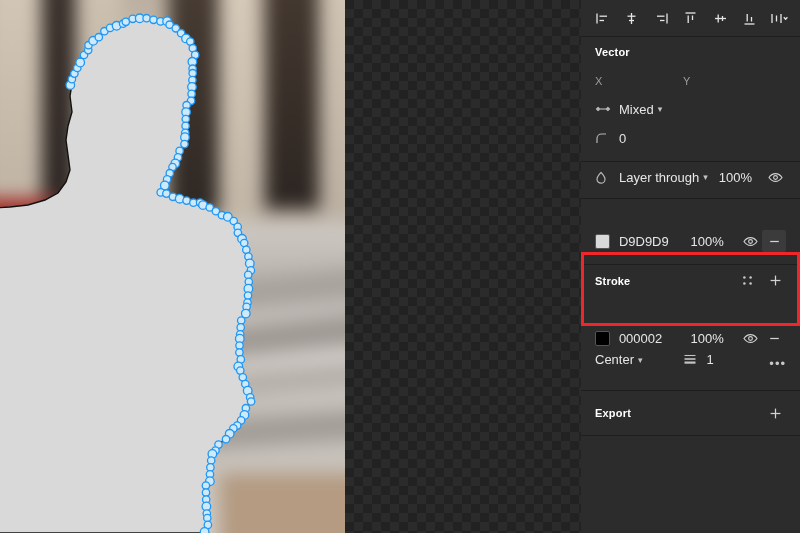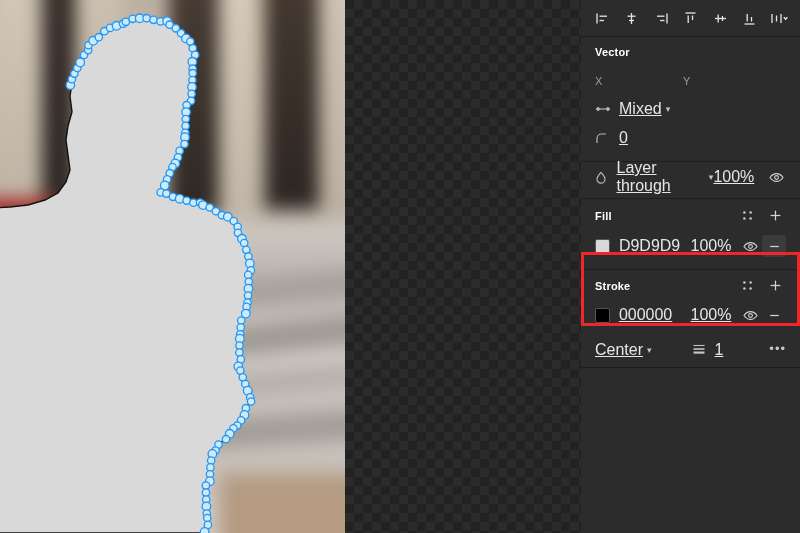--- a/index.html
+++ b/index.html
@@ -63,31 +63,31 @@
              border-radius:2px; color:#bdbdbd; }
   .icon-btn.active{ background:#3b3b3b; }
 
   .row{ height:28px; display:flex; align-items:center; }
   .field-lbl{ color:#9b9b9b; font-size:11px; }
 
   .vec-xy{ display:flex; }
   .vec-xy .cell{ width:88px; display:flex; align-items:center; gap:8px; }
 
   .swatch{ width:15px; height:15px; border:1px solid #555; border-radius:2px; flex:none; }
-  .val{ color:#e6e6e6; font-size:16px;text-decoration:underline; }
+  .val{ color:#e6e6e6; font-size:13px; }
   .chev{ color:#c2c2c2; font-size:9px; margin-left:4px; }
 
-  .fill-row{ display:flex; align-items:center; height:28px; }
+  .fill-row{ display:flex; align-items:center; height:28px;margin-top:28px; }
   .fill-row .c-sw{ width:26px; display:flex; align-items:center; }
   .fill-row .c-hex{ width:78px; }
   .fill-row .c-op{ width:52px; }
   .fill-row .c-eye{ width:26px; display:flex; align-items:center; justify-content:center; }
   .fill-row .c-rm{ width:26px; display:flex; align-items:center; justify-content:center; }
 
-  .stroke-pos{ display:flex; align-items:flex-end; height:30px;gap:40px; }
+  .stroke-pos{ display:flex; align-items:flex-start; height:30px;gap:40px; }
   .stroke-pos .p1{ width:74px; display:flex; align-items:center; }
   .stroke-pos .p2{ width:70px; display:flex; align-items:center; gap:9px; }
   .stroke-pos .p3{ flex:1; display:flex; justify-content:flex-end; }
 
   .simple-sec{ height:45px; display:flex; align-items:center; justify-content:space-between;
                padding:0 14px; border-bottom:1px solid #1e1e1e; }
 
   
   .hl{ position:absolute; border:3px solid #f0262b; pointer-events:none; }
 
@@ -357,39 +357,20 @@
           <svg width="15" height="11" viewBox="0 0 15 11" fill="none" stroke="#cfcfcf" stroke-width="1.15">
             <path d="M1 5.5C1 5.5 3.6 1.6 7.5 1.6S14 5.5 14 5.5 11.4 9.4 7.5 9.4 1 5.5 1 5.5Z"></path>
             <circle cx="7.5" cy="5.5" r="1.9"></circle>
           </svg>
         </span>
       </div>
       <div style="height:6px;"></div>
     </div>
 
     <div class="sec">
-      <div class="sec-head" style="height:33px;">
-        <span class="sec-title">Fill</span>
-        <span class="head-actions">
-          <span class="icon-btn">
-            <svg width="11" height="11" viewBox="0 0 11 11" fill="#c8c8c8">
-              <circle cx="2.4" cy="2.4" r="1.25"></circle>
-                <circle cx="8.6" cy="2.4" r="1.25"></circle>
-              <circle cx="2.4" cy="8.6" r="1.25"></circle>
-                <circle cx="8.6" cy="8.6" r="1.25"></circle>
-            </svg>
-          </span>
-          <span class="icon-btn">
-            <svg width="13" height="13" viewBox="0 0 13 13" stroke="#d3d3d3" stroke-width="1.25">
-              <path d="M6.5 1.6V11.4"></path>
-                <path d="M1.6 6.5H11.4"></path>
-            </svg>
-          </span>
-        </span>
-      </div>
       <div class="fill-row">
         <span class="c-sw">
           <span class="swatch" id="fill-swatch" style="background: rgb(217, 217, 217);"></span>
         </span>
         <span class="c-hex val">D9D9D9</span>
         <span class="c-op val">100%</span>
         <span class="c-eye icon-btn">
           <svg width="15" height="11" viewBox="0 0 15 11" fill="none" stroke="#cfcfcf" stroke-width="1.15">
             <path d="M1 5.5C1 5.5 3.6 1.6 7.5 1.6S14 5.5 14 5.5 11.4 9.4 7.5 9.4 1 5.5 1 5.5Z"></path>
             <circle cx="7.5" cy="5.5" r="1.9"></circle>
@@ -421,21 +402,21 @@
               <path d="M6.5 1.6V11.4"></path>
                 <path d="M1.6 6.5H11.4"></path>
             </svg>
           </span>
         </span>
       </div>
       <div class="fill-row">
         <span class="c-sw">
           <span class="swatch" id="stroke-swatch" style="background: rgb(0, 0, 0);"></span>
         </span>
-        <span class="c-hex val">000000</span>
+        <span class="c-hex val">000002</span>
         <span class="c-op val">100%</span>
         <span class="c-eye icon-btn">
           <svg width="15" height="11" viewBox="0 0 15 11" fill="none" stroke="#cfcfcf" stroke-width="1.15">
             <path d="M1 5.5C1 5.5 3.6 1.6 7.5 1.6S14 5.5 14 5.5 11.4 9.4 7.5 9.4 1 5.5 1 5.5Z"></path>
             <circle cx="7.5" cy="5.5" r="1.9"></circle>
           </svg>
         </span>
         <span class="c-rm icon-btn">
           <svg width="13" height="13" viewBox="0 0 13 13" stroke="#d3d3d3" stroke-width="1.25">
             <path d="M2.2 6.5H10.8"></path>
@@ -458,16 +439,25 @@
           <span class="val">1</span>
         </span>
         <span class="p3 icon-btn">
           <span class="dots">•••</span>
         </span>
       </div>
       <div style="height:8px;"></div>
     </div>
 
 
+    <div class="simple-sec">
+      <span class="sec-title">Export</span>
+      <span class="icon-btn">
+        <svg width="13" height="13" viewBox="0 0 13 13" stroke="#d3d3d3" stroke-width="1.25">
+          <path d="M6.5 1.6V11.4"></path>
+            <path d="M1.6 6.5H11.4"></path>
+        </svg>
+      </span>
+    </div>
   </div>
 
   <div class="hl" id="fill-highlight" style="border-color: rgb(240, 38, 43); left: 581px; top: 252px; width: 219px; height: 74px;"></div>
 </div>
 
 </body></html>

